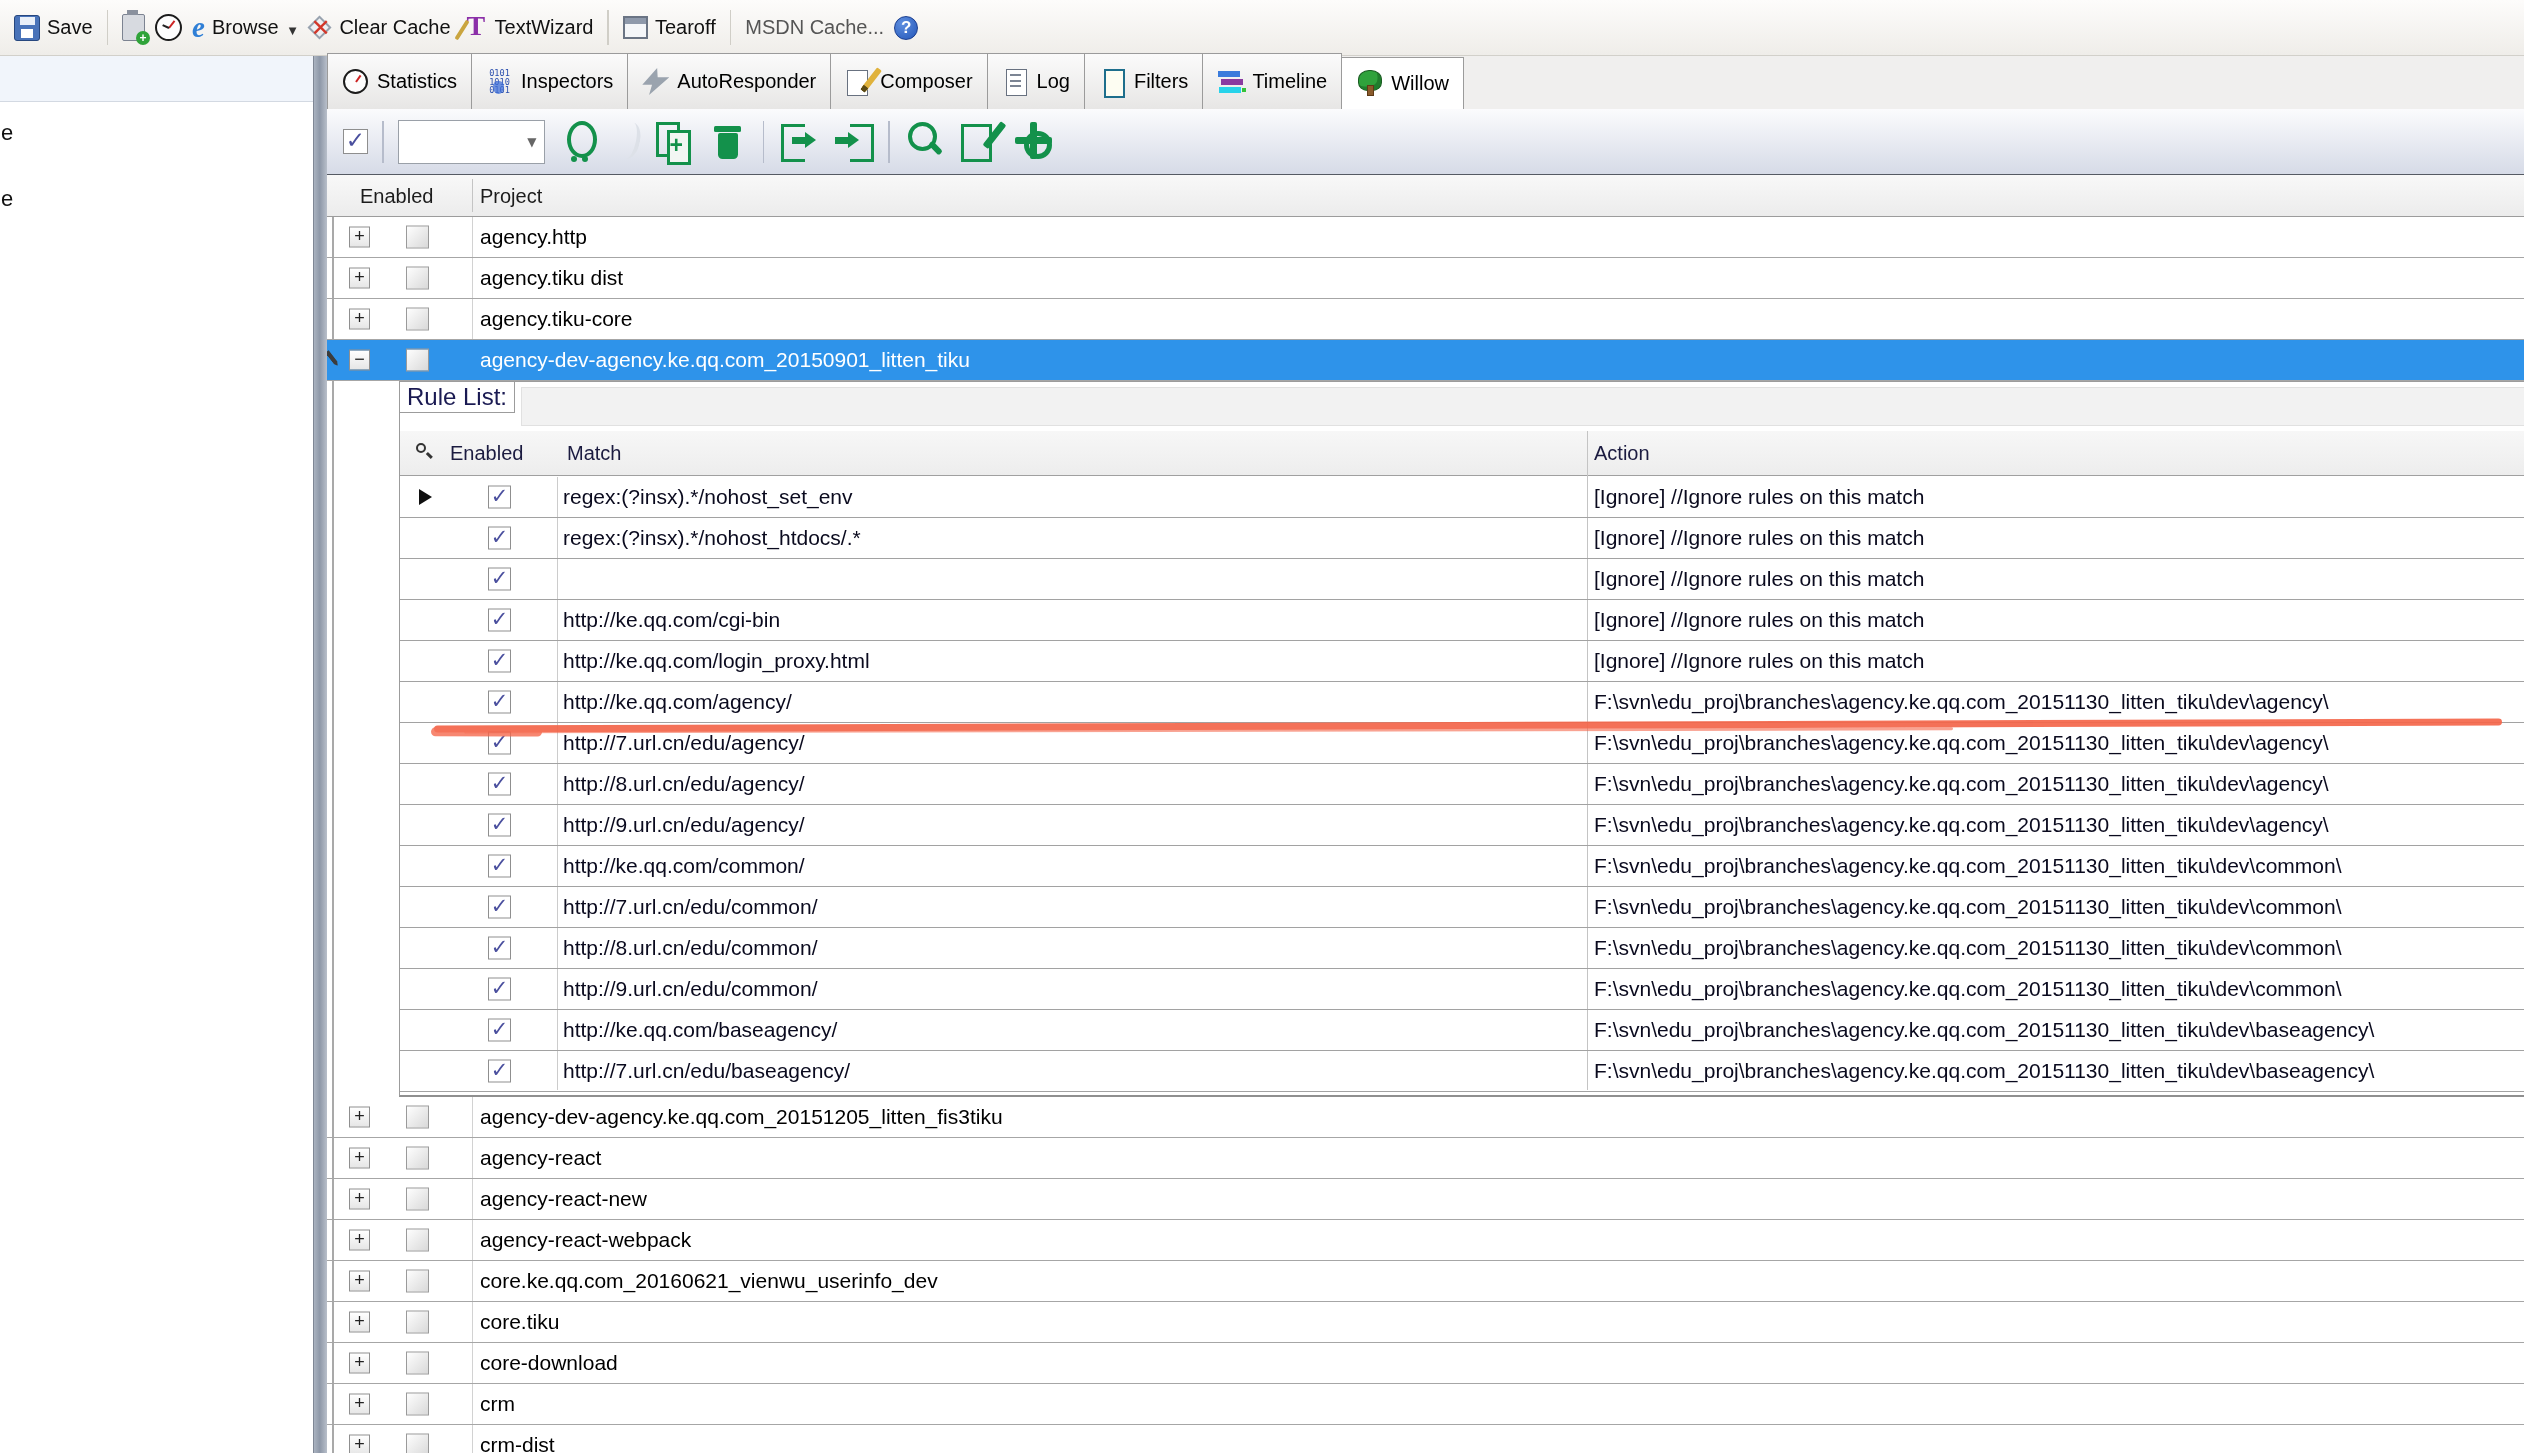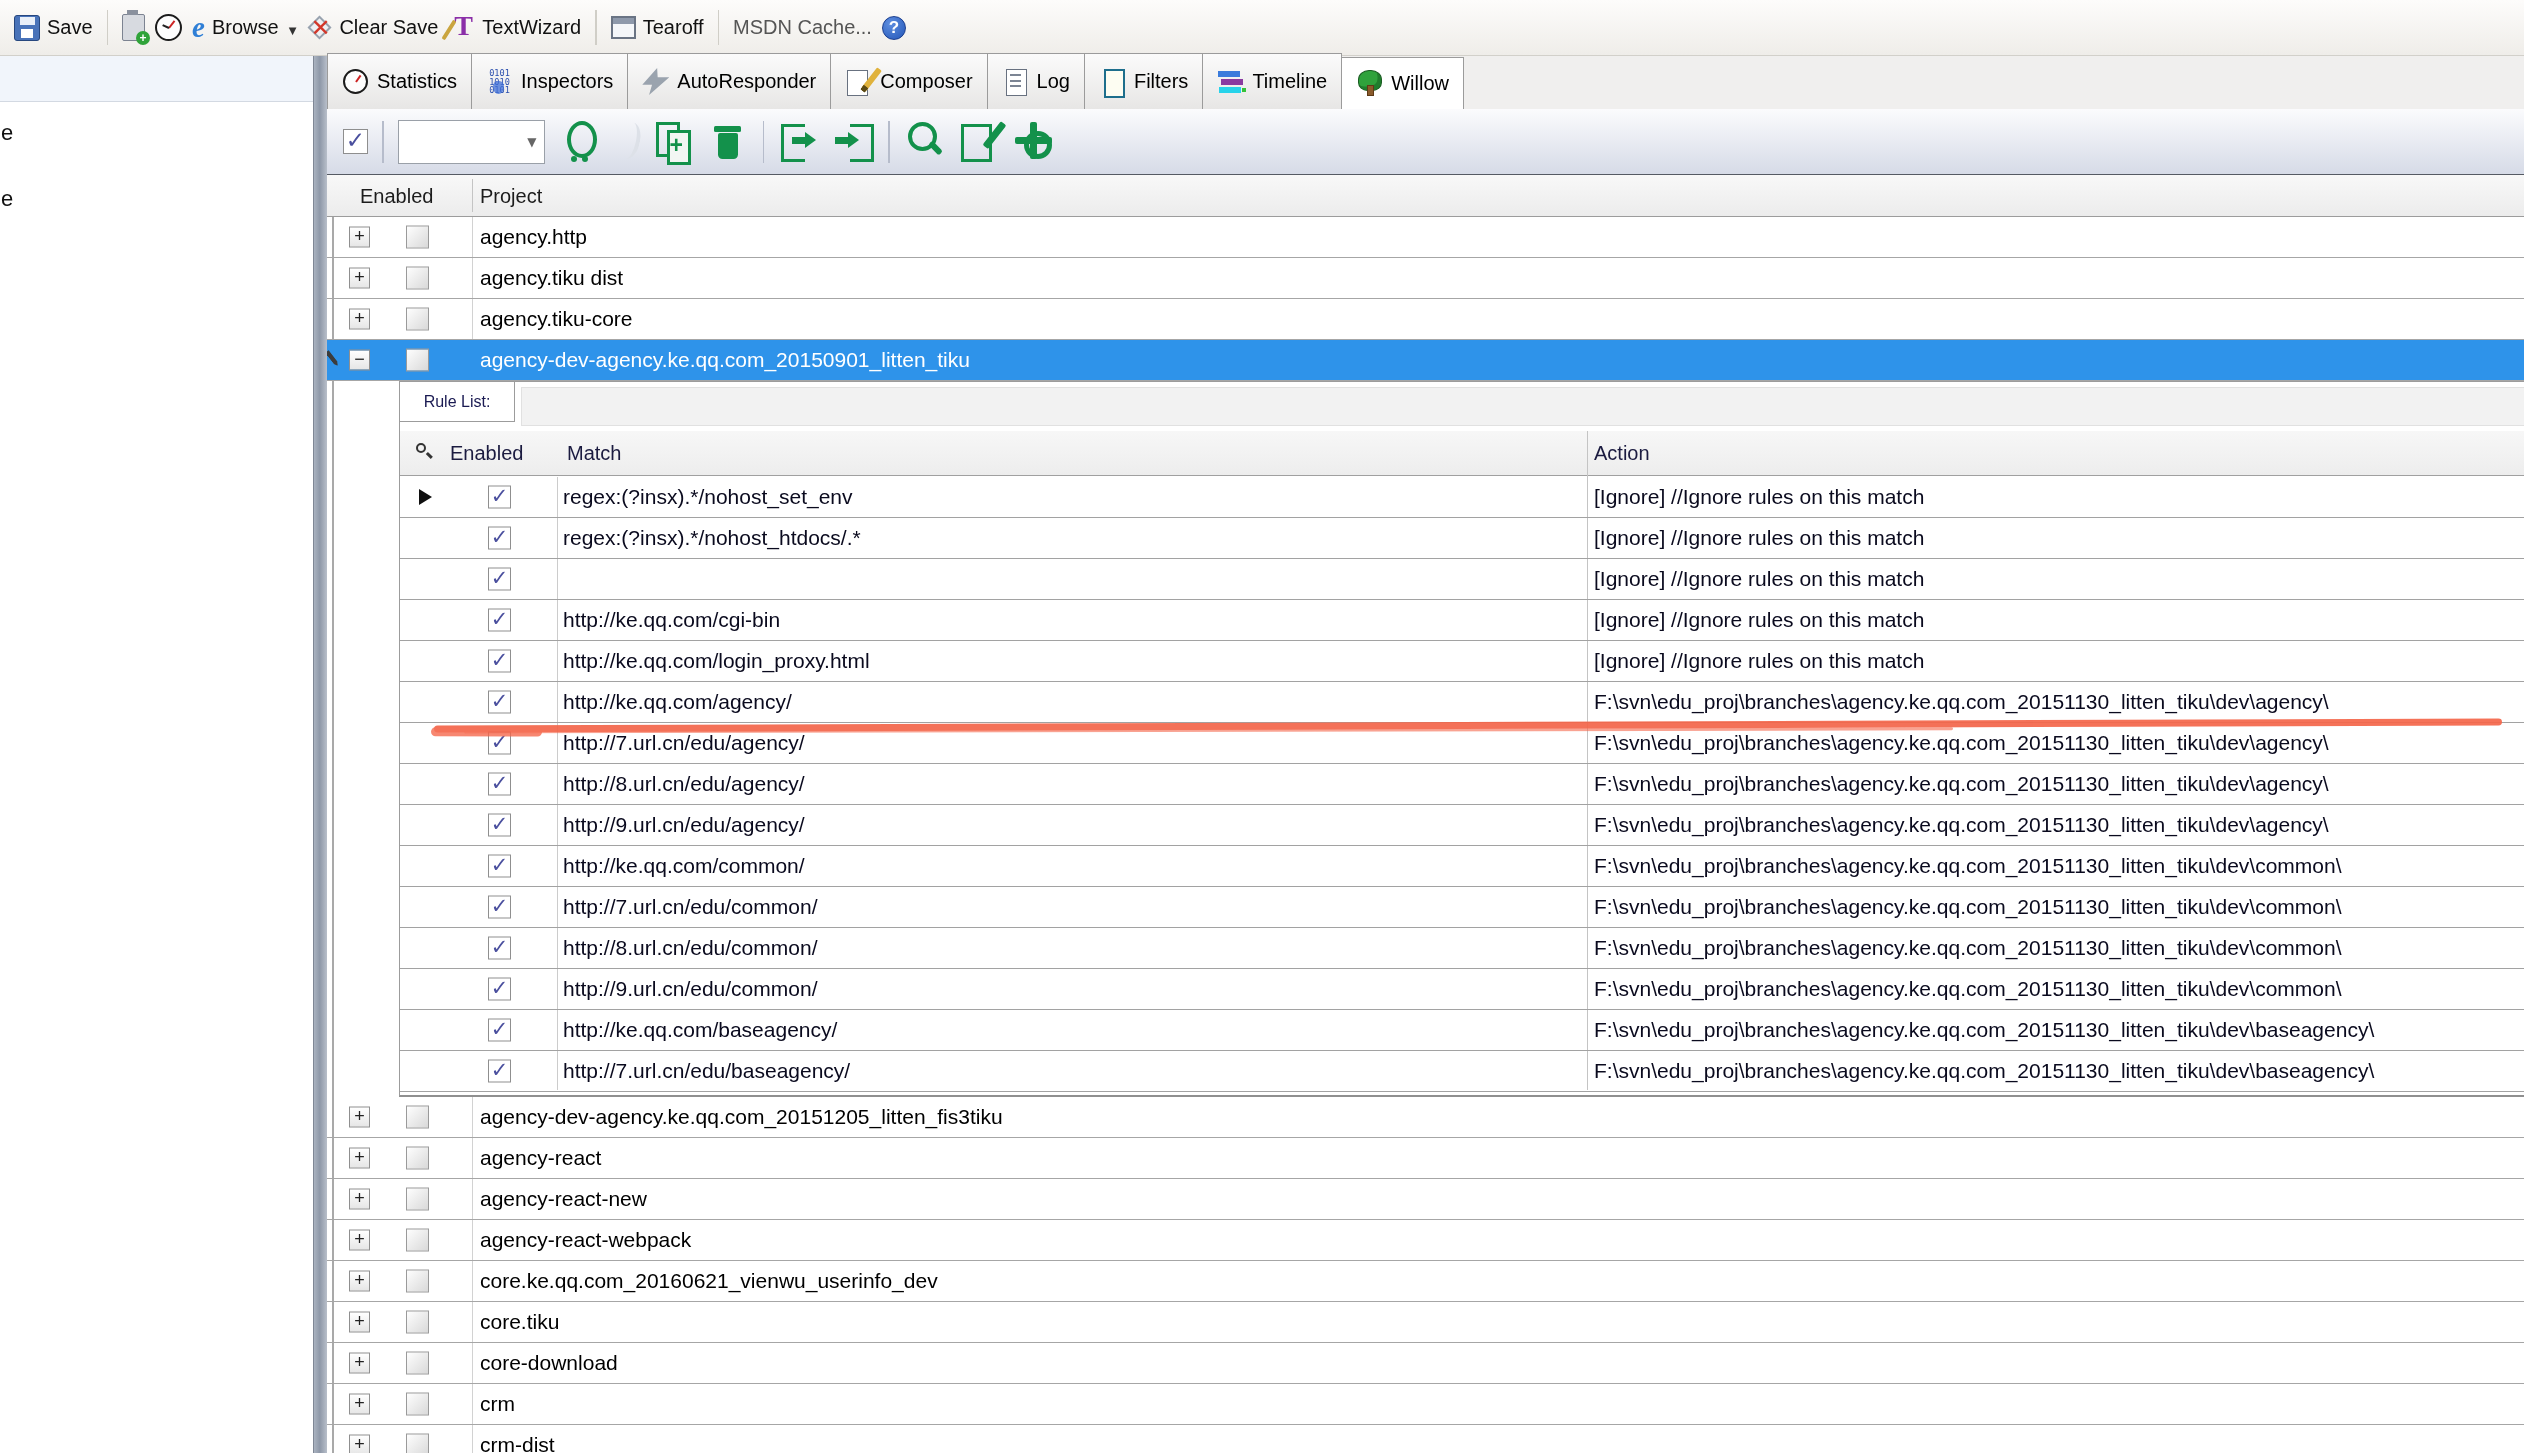--- a/index.html
+++ b/index.html
@@ -166,23 +166,23 @@
     border:1.5px solid #9a9a9a; background:linear-gradient(135deg,#fefefe,#d9d9d9); }
   .prow .plabel { position:absolute; left:153px; top:50%; transform:translateY(-50%); font-size:21px; color:#000; white-space:nowrap; }
   .prow.selected { background:#2E93EA; }
   .prow.selected .plabel { color:#fff; }
   .prow .pencil { position:absolute; left:3px; top:50%; transform:translateY(-58%) rotate(-38deg); width:4.5px; height:18px;
     background:#3c3c3c; clip-path:polygon(0 0,100% 0,100% 78%,50% 100%,0 78%); }
 
   
   .rule-panel { position:relative; margin-left:72px; height:716px; background:#fff;
     border-left:1.5px solid #9c9c9c; border-top:1.5px solid #9c9c9c; border-bottom:2px solid #8f8f8f; z-index:2; }
-  .rule-tab { position:absolute; left:0; top:0; width:115px; height:40px; background:#fff;
+  .rule-tab { position:absolute; left:0; top:0; width:115px; height:31px; background:#fff;
     border-right:1.5px solid #9c9c9c; border-bottom:1.5px solid #9c9c9c;
-    display:flex; align-items:center; justify-content:center; font-size:16px; color:#1a1a52; }
+    display:flex; align-items:center; justify-content:center; font-size:24px; color:#1a1a52; }
   .rule-tabrest { position:absolute; left:121px; right:5px; top:5px; height:39px; background:#f2f2f2; border:1px solid #e1e1e1; }
   .rule-header { position:absolute; left:0; top:49px; right:0; height:45px;
     background:linear-gradient(#f7f7f7,#ededed); border-bottom:1.5px solid #a0a0a0; font-size:20px; color:#1b1b40; }
   .rule-header .rh-enabled { position:absolute; left:50px; line-height:45px; }
   .rule-header .rh-match   { position:absolute; left:167px; line-height:45px; }
   .rule-header .rh-action  { position:absolute; left:1194px; line-height:45px; }
   .mini-mag { position:absolute; left:16px; top:12px; width:10px; height:10px; border:2px solid #333; border-radius:50%; }
   .mini-mag::after { content:""; position:absolute; left:8px; top:9px; width:7px; height:2.5px; background:#333; transform:rotate(45deg); }
   .rsep1 { position:absolute; left:157px; top:95px; bottom:5px; width:1px; background:#cccccc; }
   .rsep2 { position:absolute; left:1187px; top:49px; bottom:5px; width:1px; background:#c4c4c4; }
@@ -224,21 +224,21 @@
     </div>
     <div class="tb-btn">
       <span class="ic-ie"></span>
       <span>Browse</span>
     </div>
     <div class="tb-btn">
       <span class="ic-caret"></span>
     </div>
     <div class="tb-btn">
       <span class="ic-clearcache"></span>
-      <span>Clear Save</span>
+      <span>Clear Cache</span>
     </div>
     <div class="tb-btn">
       <span class="ic-textwizard"></span>
       <span>TextWizard</span>
     </div>
     <div class="tb-sep"></div>
     <div class="tb-btn">
       <span class="ic-tearoff"></span>
       <span>Tearoff</span>
     </div>

